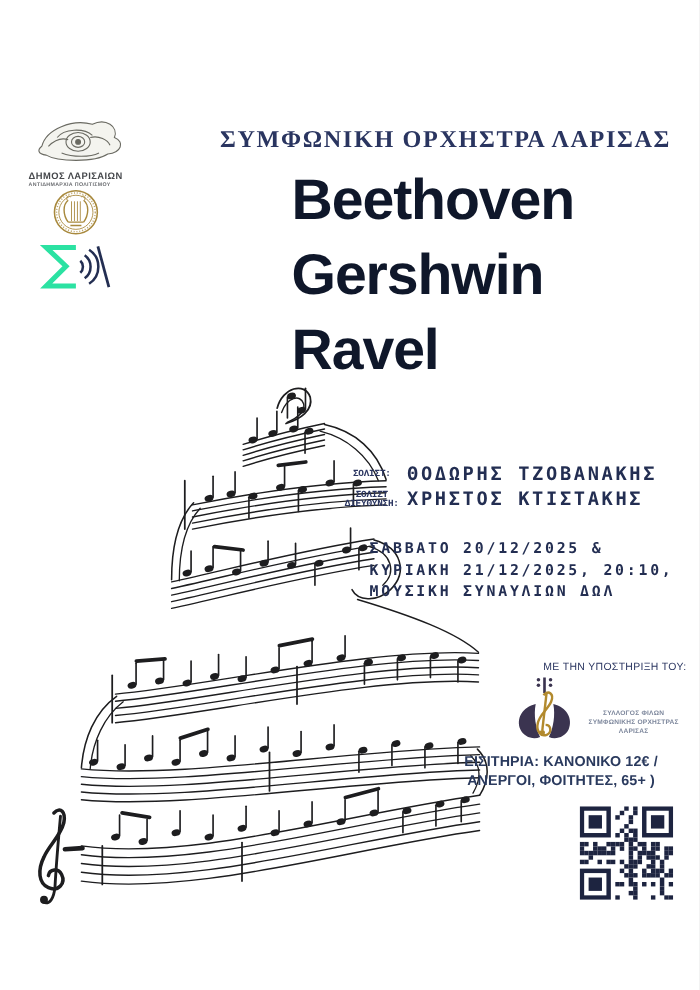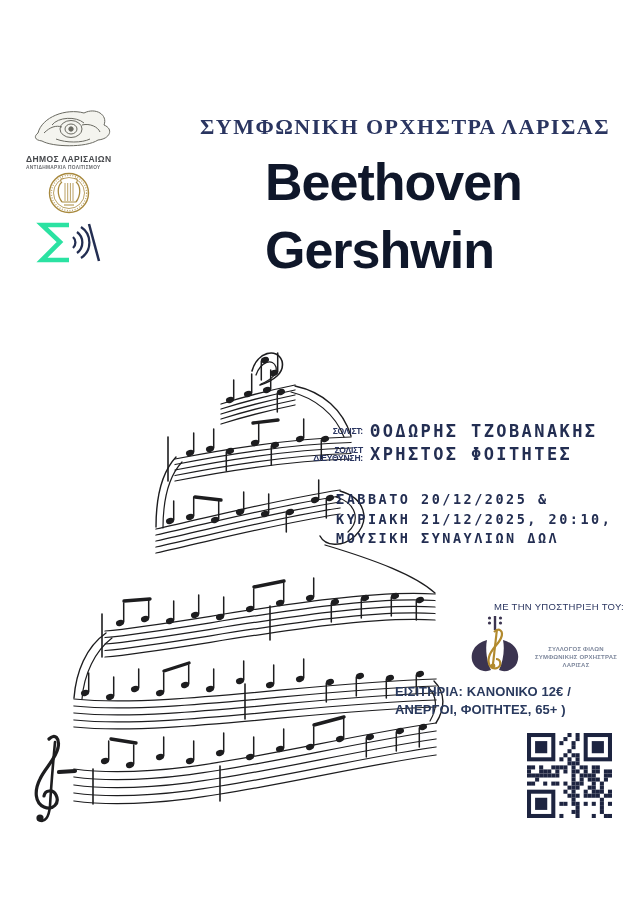--- a/index.html
+++ b/index.html
@@ -23,57 +23,58 @@
     font-size:52px;color:#0f172a;letter-spacing:-1px;margin-left:36px;}
   #composers div{height:68px;}
 
   
   #municipality-logo{left:26px;top:103px;width:100px;}
   #municipality-name{font-size:8.5px;font-weight:bold;color:#46484c;letter-spacing:0.4px;margin-top:1px;}
   #municipality-dept{font-size:4.8px;font-weight:bold;color:#6a6c70;letter-spacing:0.3px;margin-top:1px;}
 
   
   #credits{left:313px;top:421px;display:grid;grid-template-columns:50px auto;column-gap:7px;row-gap:3px;align-items:center;}
-  .credit-label{font-size:8.5px;font-weight:bold;color:#2a3560;text-align:right;line-height:8.5px;letter-spacing:-0.2px;}
+  .credit-label{font-size:8.5px;font-weight:bold;color:#2a3560;text-align:center;line-height:8.5px;letter-spacing:-0.2px;font-family:Liberation Mono, monospace;}
   .credit-name{font-family:"DejaVu Sans Mono",monospace;font-weight:bold;font-size:17px;letter-spacing:2.4px;color:#232e52;white-space:nowrap;}
 
   
   #event-details{left:336px;top:490px;
     font-family:"DejaVu Sans Mono",monospace;font-weight:bold;
     font-size:13.5px;line-height:19.5px;letter-spacing:2.5px;color:#232e52;white-space:nowrap;}
 
   
   #support-heading{left:462px;top:601px;width:162px;text-align:right;
     font-size:9.5px;font-weight:normal;letter-spacing:0.3px;color:#2a3560;}
   #supporter-logo{left:466px;top:612px;}
   #supporter-org{left:524px;top:645px;width:104px;text-align:center;
     font-size:6px;line-height:8px;color:#7d879c;font-weight:bold;letter-spacing:0.2px;}
 
   
-  #tickets{left:395px;top:683px;width:230px;text-align:left;
+  #tickets{left:395px;top:683px;width:230px;text-align:center;
     font-size:13px;line-height:17.5px;font-weight:bold;color:#2a3a5e;letter-spacing:0.1px;}
 
   
   #qr{left:527px;top:733px;width:85px;height:85px;}
 
   
   #tree{left:15px;top:340px;}
   #tree path,#tree line{stroke:#1d1d1f;fill:none;stroke-linecap:round;}
   #tree .ink{fill:#1d1d1f;stroke:none;}
 </style>
 </head>
 <body>
 
 <div id="poster">
 
   <div class="abs" id="header-title">ΣΥΜΦΩΝΙΚΗ ΟΡΧΗΣΤΡΑ ΛΑΡΙΣΑΣ</div>
 
   <div class="abs" id="composers">
     <div>Beethoven</div>
     <div>Gershwin</div>
+    <div>Ravel</div>
   </div>
 
   <div class="abs" id="municipality-logo">
     <svg width="92" height="46" viewBox="0 0 92 46">
       <g stroke="#6a6a62" fill="none" stroke-width="1">
         <path d="M12,30 C16,14 40,5 58,10 C70,4 82,12 78,22 C88,26 84,36 72,37 C60,45 26,44 16,38 C8,37 8,33 12,30" fill="#f4f4ef"></path>
         <path d="M26,22 C32,14 50,13 58,20"></path>
         <ellipse cx="45" cy="26" rx="11" ry="8.5"></ellipse>
         <ellipse cx="45" cy="26" rx="6" ry="5"></ellipse>
         <path d="M18,30 C24,24 30,22 36,24 M56,22 C64,20 72,24 74,29 M30,36 C40,40 56,40 64,36"></path>
@@ -246,21 +247,21 @@
       </g>
   </svg>
 
   <div class="abs" id="credits">
     <div class="credit-label">ΣΟΛΙΣΤ:</div>
     <div class="credit-name">ΘΟΔΩΡΗΣ ΤΖΟΒΑΝΑΚΗΣ</div>
     <div class="credit-label">
       <span>ΣΟΛΙΣΤ</span><br>
       <span>ΔΙΕΥΘΥΝΣΗ:</span>
     </div>
-    <div class="credit-name">ΧΡΗΣΤΟΣ ΦΟΙΤΗΤΕΣ</div>
+    <div class="credit-name">ΧΡΗΣΤΟΣ ΚΤΙΣΤΑΚΗΣ</div>
   </div>
 
   <div class="abs" id="event-details">
     <div>ΣΑΒΒΑΤΟ 20/12/2025 &amp;</div>
     <div>ΚΥΡΙΑΚΗ 21/12/2025, 20:10,</div>
     <div>ΜΟΥΣΙΚΗ ΣΥΝΑΥΛΙΩΝ ΔΩΛ</div>
   </div>
 
   <div class="abs" id="support-heading">ΜΕ ΤΗΝ ΥΠΟΣΤΗΡΙΞΗ ΤΟΥ:</div>
   <div class="abs" id="supporter-logo">

